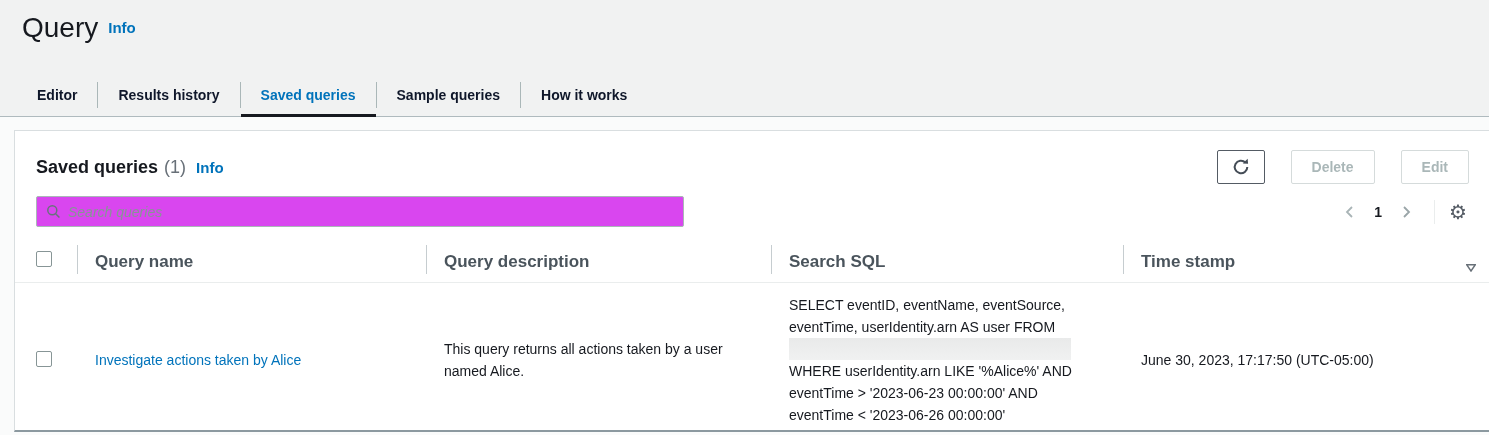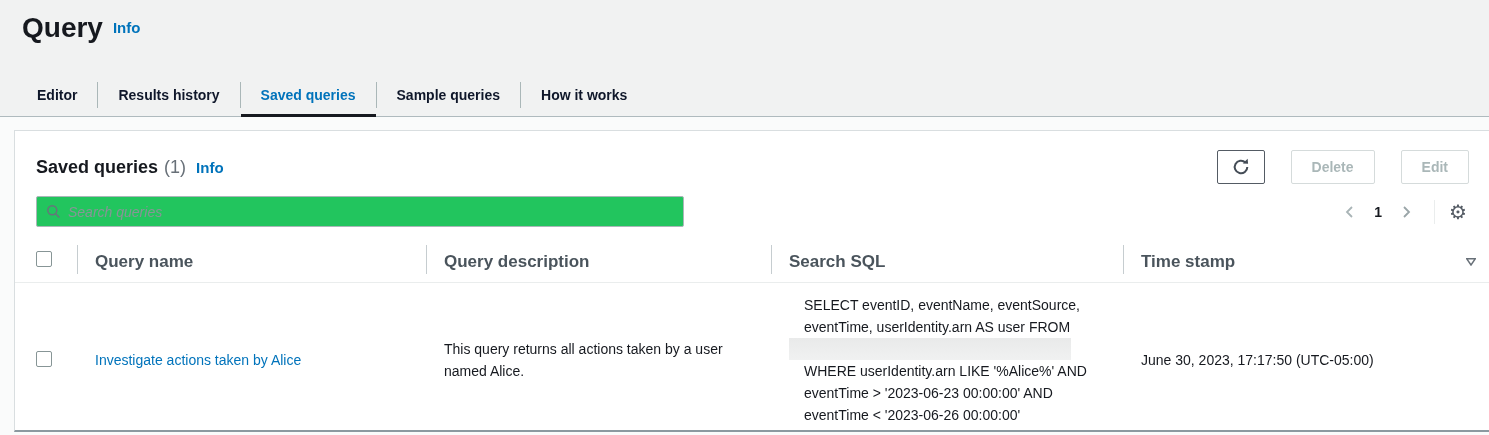--- a/index.html
+++ b/index.html
@@ -17,21 +17,21 @@
     position: relative;
     height: 117px;
     background: #f1f2f2;
     border-bottom: 1px solid #afbabe;
   }
   .page-title-row {
     padding: 10px 0 0 22px;
     display: flex;
     align-items: flex-start;
   }
-  .page-title { font-size: 28px; font-weight: 700; color: #16191f; line-height: 36px; }
+  .page-title { font-size: 28px; font-weight: 400; color: #16191f; line-height: 36px; }
   .info-link {
     font-size: 15px; font-weight: 700; color: #0073bb;
     text-decoration: none; margin-left: 10px; line-height: 16px;
     display: inline-block; cursor: pointer;
   }
   .page-title-row .info-link { margin-top: 10px; }
 
   .tabs {
     position: absolute;
     left: 17px; bottom: 0;
@@ -106,21 +106,21 @@
   .toolbar {
     display: flex;
     justify-content: space-between;
     align-items: center;
     padding: 12px 20px 0 21px;
   }
   .search-box {
     width: 648px; height: 31px;
     border: 1px solid #aab7b8;
     border-radius: 2px;
-    background: #22c55e;
+    background: #d946ef;
     display: flex; align-items: center;
     padding: 0 9px;
     gap: 7px;
   }
   .search-box input {
     border: none; outline: none;
     flex: 1;
     font-family: "Liberation Sans", sans-serif;
     font-size: 14px;
     color: #16191f;
@@ -150,21 +150,21 @@
     border-bottom: 1px solid #eaeded;
     position: relative;
     white-space: nowrap;
   }
   th.sel-col { padding-left: 21px; }
   th .col-sep {
     position: absolute; left: 0; top: 1px; bottom: 8px;
     width: 1px; background: #c6cdd0;
   }
   th.ts-col .th-inner {
-    display: flex; justify-content: space-between; align-items: center;
+    display: flex; justify-content: space-between; align-items: flex-end;
     padding-right: 13px;
   }
   .sort-icon { display: inline-flex; }
 
   td {
     vertical-align: middle;
     font-size: 14px; color: #16191f;
     padding: 11px 18px 11px 18px;
     height: 153px;
   }
@@ -176,21 +176,21 @@
     border-radius: 2px;
     background: #fff;
     display: inline-block;
     cursor: pointer;
   }
 
   .query-link { color: #0073bb; text-decoration: none; cursor: pointer; font-size: 14px; }
   .desc-text { line-height: 22px; max-width: 310px; }
 
   .sql-cell { line-height: 22px; }
-  .sql-line { white-space: nowrap; margin-left: 15px; }
+  .sql-line { white-space: nowrap; }
   .redacted-bar {
     width: 282px; height: 22px;
     background: linear-gradient(180deg, #e9eaea 0%, #f0f1f1 100%);
   }
   .ts-text { white-space: nowrap; }
 </style>
 </head>
 <body>
 
 <div class="top-band">

